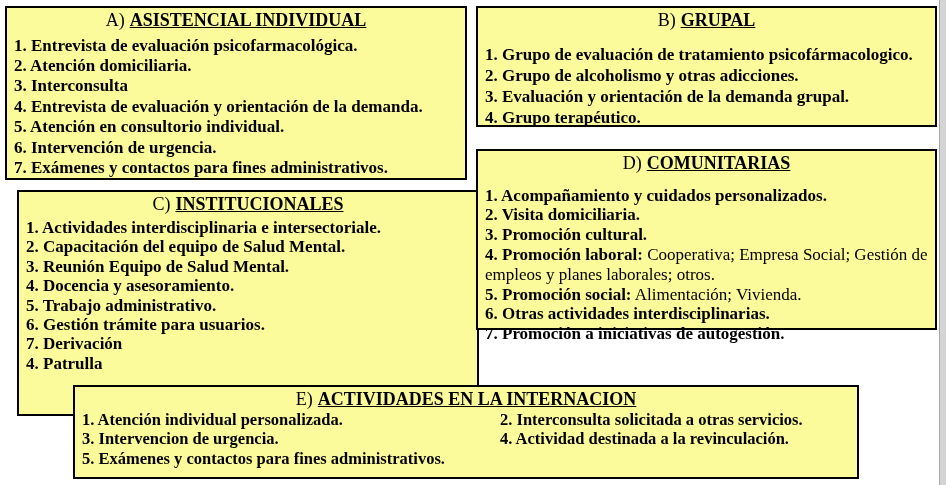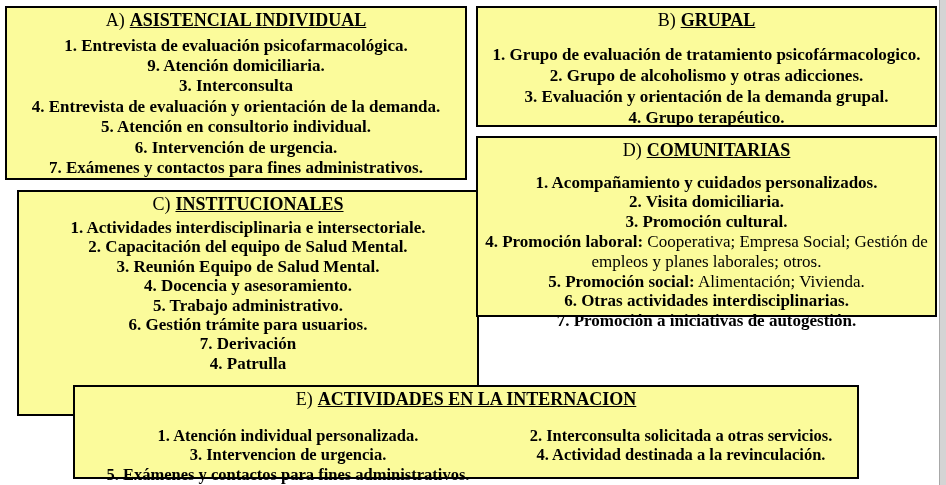--- a/index.html
+++ b/index.html
@@ -21,49 +21,48 @@
   .box{
     position:absolute;
     background:var(--box-bg);
     border:2px solid var(--border);
     box-sizing:border-box;
     padding:1px 7px 2px 7px;
   }
   .box-a{left:5px;  top:6px;   width:462px; height:174px;}
   .box-b{left:476px;top:6px;   width:461px; height:121px;}
   .box-c{left:17px;  top:190px; width:462px; height:226px;}
-  .box-d{left:476px;top:136px; width:461px; height:181px;}
+  .box-d{left:476px;top:149px; width:461px; height:181px;}
   .box-e{left:73px; top:385px; width:786px; height:94px;}
   .box-title{
     margin:1px 0 0 0;
     text-align:center;
     font-size:18px;
     font-weight:normal;
     line-height:1.15;
   }
   .box-title .prefix{font-weight:normal;margin-right:5px;}
   .box-title .title-text{font-weight:bold;text-decoration:underline;}
   ul.items{
     list-style:none;
     margin:5px 0 0 0;
     padding:0;
     font-size:17px;
     font-weight:bold;
     line-height:1.2;
-    text-align:center;
   }
   ul.items .r{font-weight:normal;}
   .box-b ul.items{margin-top:13px;line-height:1.24;}
   .box-c ul.items{margin-top:3px;line-height:1.145;}
   .box-d ul.items{margin-top:12px;line-height:1.165;}
   .box-e .two-col{
     display:grid;
     grid-template-columns:412px auto;
-    column-gap:18px;
-    margin-top:16px;
+    column-gap:6px;
+    margin-top:0;
   }
   .box-e ul.items{
     margin-top:0;
     font-size:16.5px;
     line-height:1.2;
   }
   .scrollbar-track{
     position:absolute;
     right:0;top:0;
     width:6px;height:485px;
@@ -73,21 +72,21 @@
 </style>
 </head>
 <body>
 
 <div>
 
   <section class="box box-a">
     <h2 class="box-title"><span class="prefix">A)</span><span class="title-text">ASISTENCIAL INDIVIDUAL</span></h2>
     <ul class="items">
         <li><span class="b">1. Entrevista de evaluación psicofarmacológica.</span></li>
-        <li><span class="b">9. Atención domiciliaria.</span></li>
+        <li><span class="b">2. Atención domiciliaria.</span></li>
         <li><span class="b">3. Interconsulta</span></li>
         <li><span class="b">4. Entrevista de evaluación y orientación de la demanda.</span></li>
         <li><span class="b">5. Atención en consultorio individual.</span></li>
         <li><span class="b">6. Intervención de urgencia.</span></li>
         <li><span class="b">7. Exámenes y contactos para fines administrativos.</span></li>
       </ul>
   </section>
 
   <section class="box box-b">
     <h2 class="box-title"><span class="prefix">B)</span><span class="title-text">GRUPAL</span></h2>

